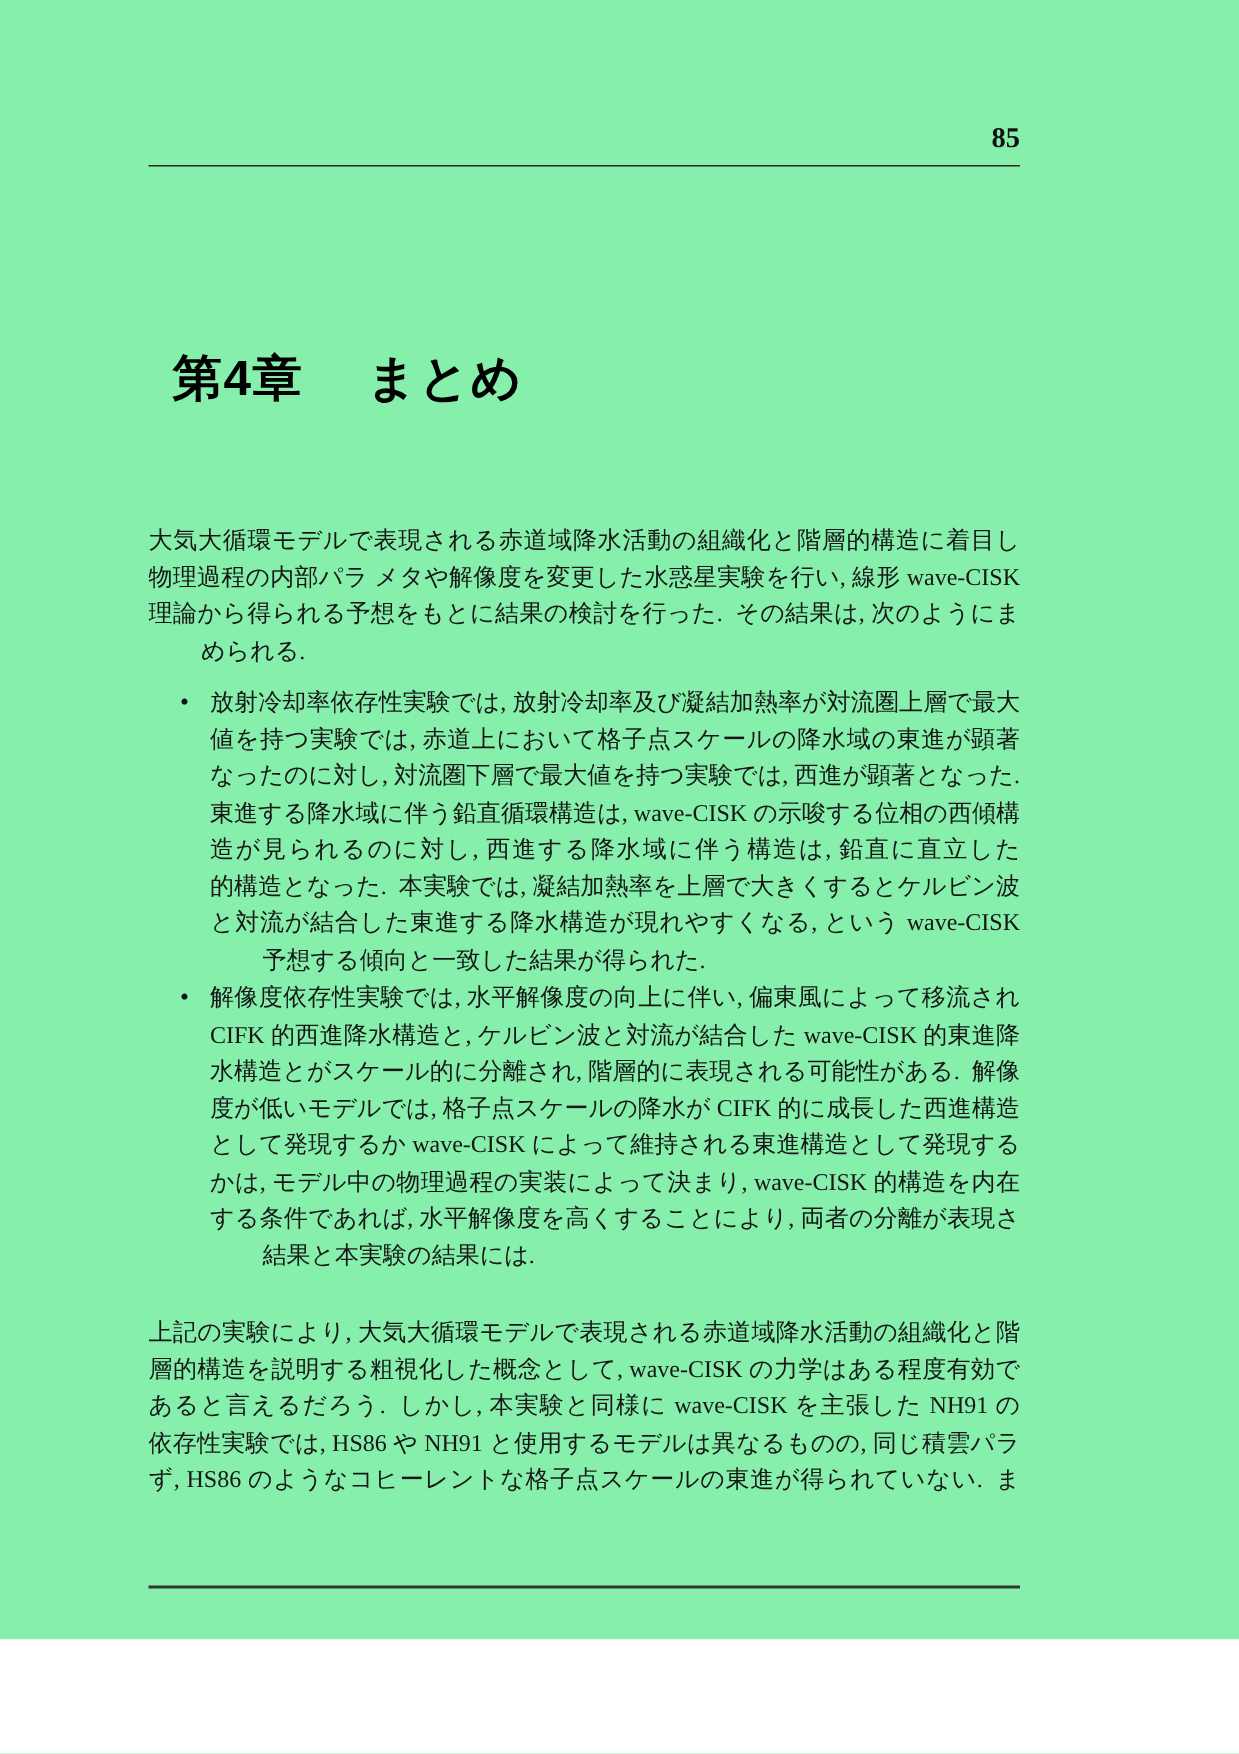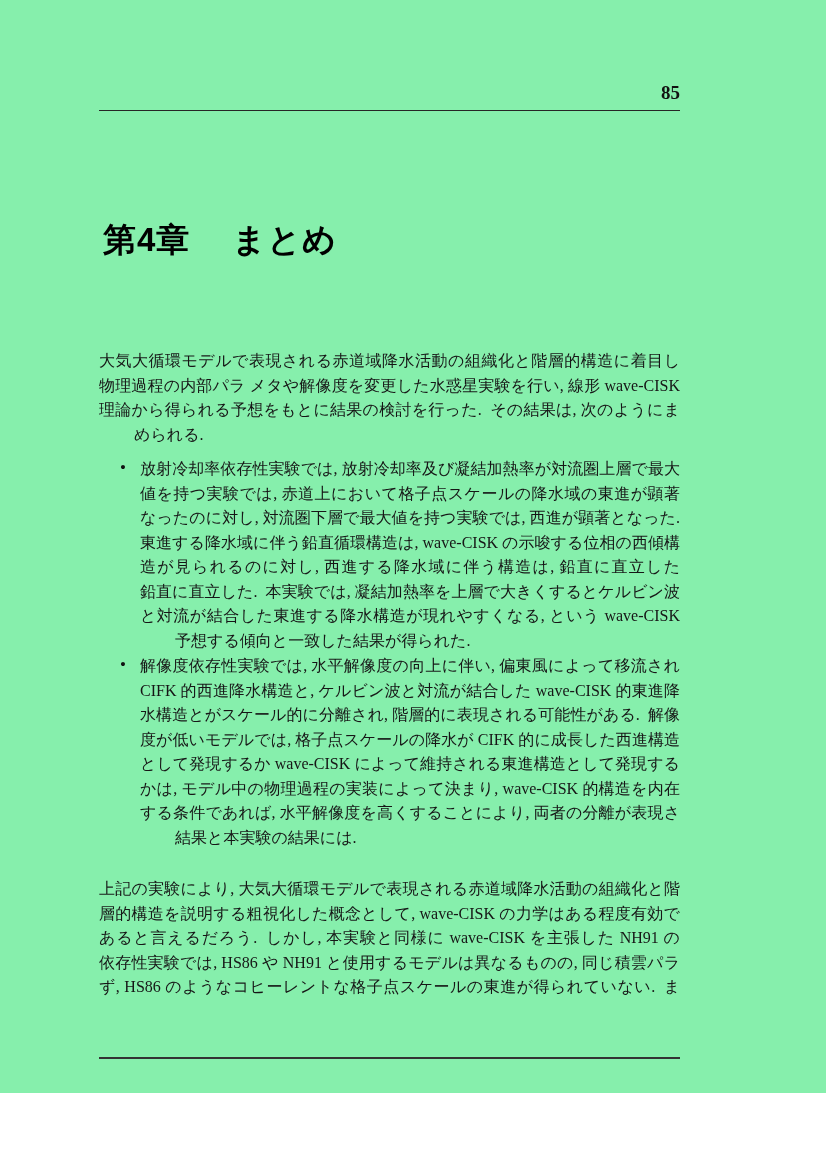--- a/index.html
+++ b/index.html
@@ -92,40 +92,40 @@
 </head>
 <body>
 
 <div class="page">
   <div class="content">
 
     <div class="page-number">85</div>
 
     <div class="header-rule"></div>
 
-    <h1 class="chapter-heading" style="margin:4px;">
+    <h1 class="chapter-heading" style="margin:16px;">
       <span class="chapter-number">第4章</span><span>まとめ</span>
     </h1>
 
     <div class="text-block intro-block">
         <div class="line">大気大循環モデルで表現される赤道域降水活動の組織化と階層的構造に着目して,</div>
         <div class="line">物理過程の内部パラ メタや解像度を変更した水惑星実験を行い, 線形 wave-CISK</div>
         <div class="line">理論から得られる予想をもとに結果の検討を行った. その結果は, 次のようにまと</div>
         <div class="line last-left">められる.</div>
       </div>
 
     <div class="bullet-item bullet-item-1">
       <span class="bullet-marker">•</span>
       <div>
           <div class="line">放射冷却率依存性実験では, 放射冷却率及び凝結加熱率が対流圏上層で最大</div>
           <div class="line">値を持つ実験では, 赤道上において格子点スケールの降水域の東進が顕著と</div>
           <div class="line">なったのに対し, 対流圏下層で最大値を持つ実験では, 西進が顕著となった.</div>
           <div class="line">東進する降水域に伴う鉛直循環構造は, wave-CISK の示唆する位相の西傾構</div>
           <div class="line">造が見られるのに対し, 西進する降水域に伴う構造は, 鉛直に直立した CIFK</div>
-          <div class="line">鉛直に直立した. 本実験では, 凝結加熱率を上層で大きくするとケルビン波</div>
+          <div class="line">的構造となった. 本実験では, 凝結加熱率を上層で大きくするとケルビン波</div>
           <div class="line">と対流が結合した東進する降水構造が現れやすくなる, という wave-CISK が</div>
           <div class="line last-left">予想する傾向と一致した結果が得られた.</div>
         </div>
     </div>
 
     <div class="bullet-item bullet-item-2">
       <span class="bullet-marker">•</span>
       <div>
           <div class="line">解像度依存性実験では, 水平解像度の向上に伴い, 偏東風によって移流される</div>
           <div class="line">CIFK 的西進降水構造と, ケルビン波と対流が結合した wave-CISK 的東進降</div>

